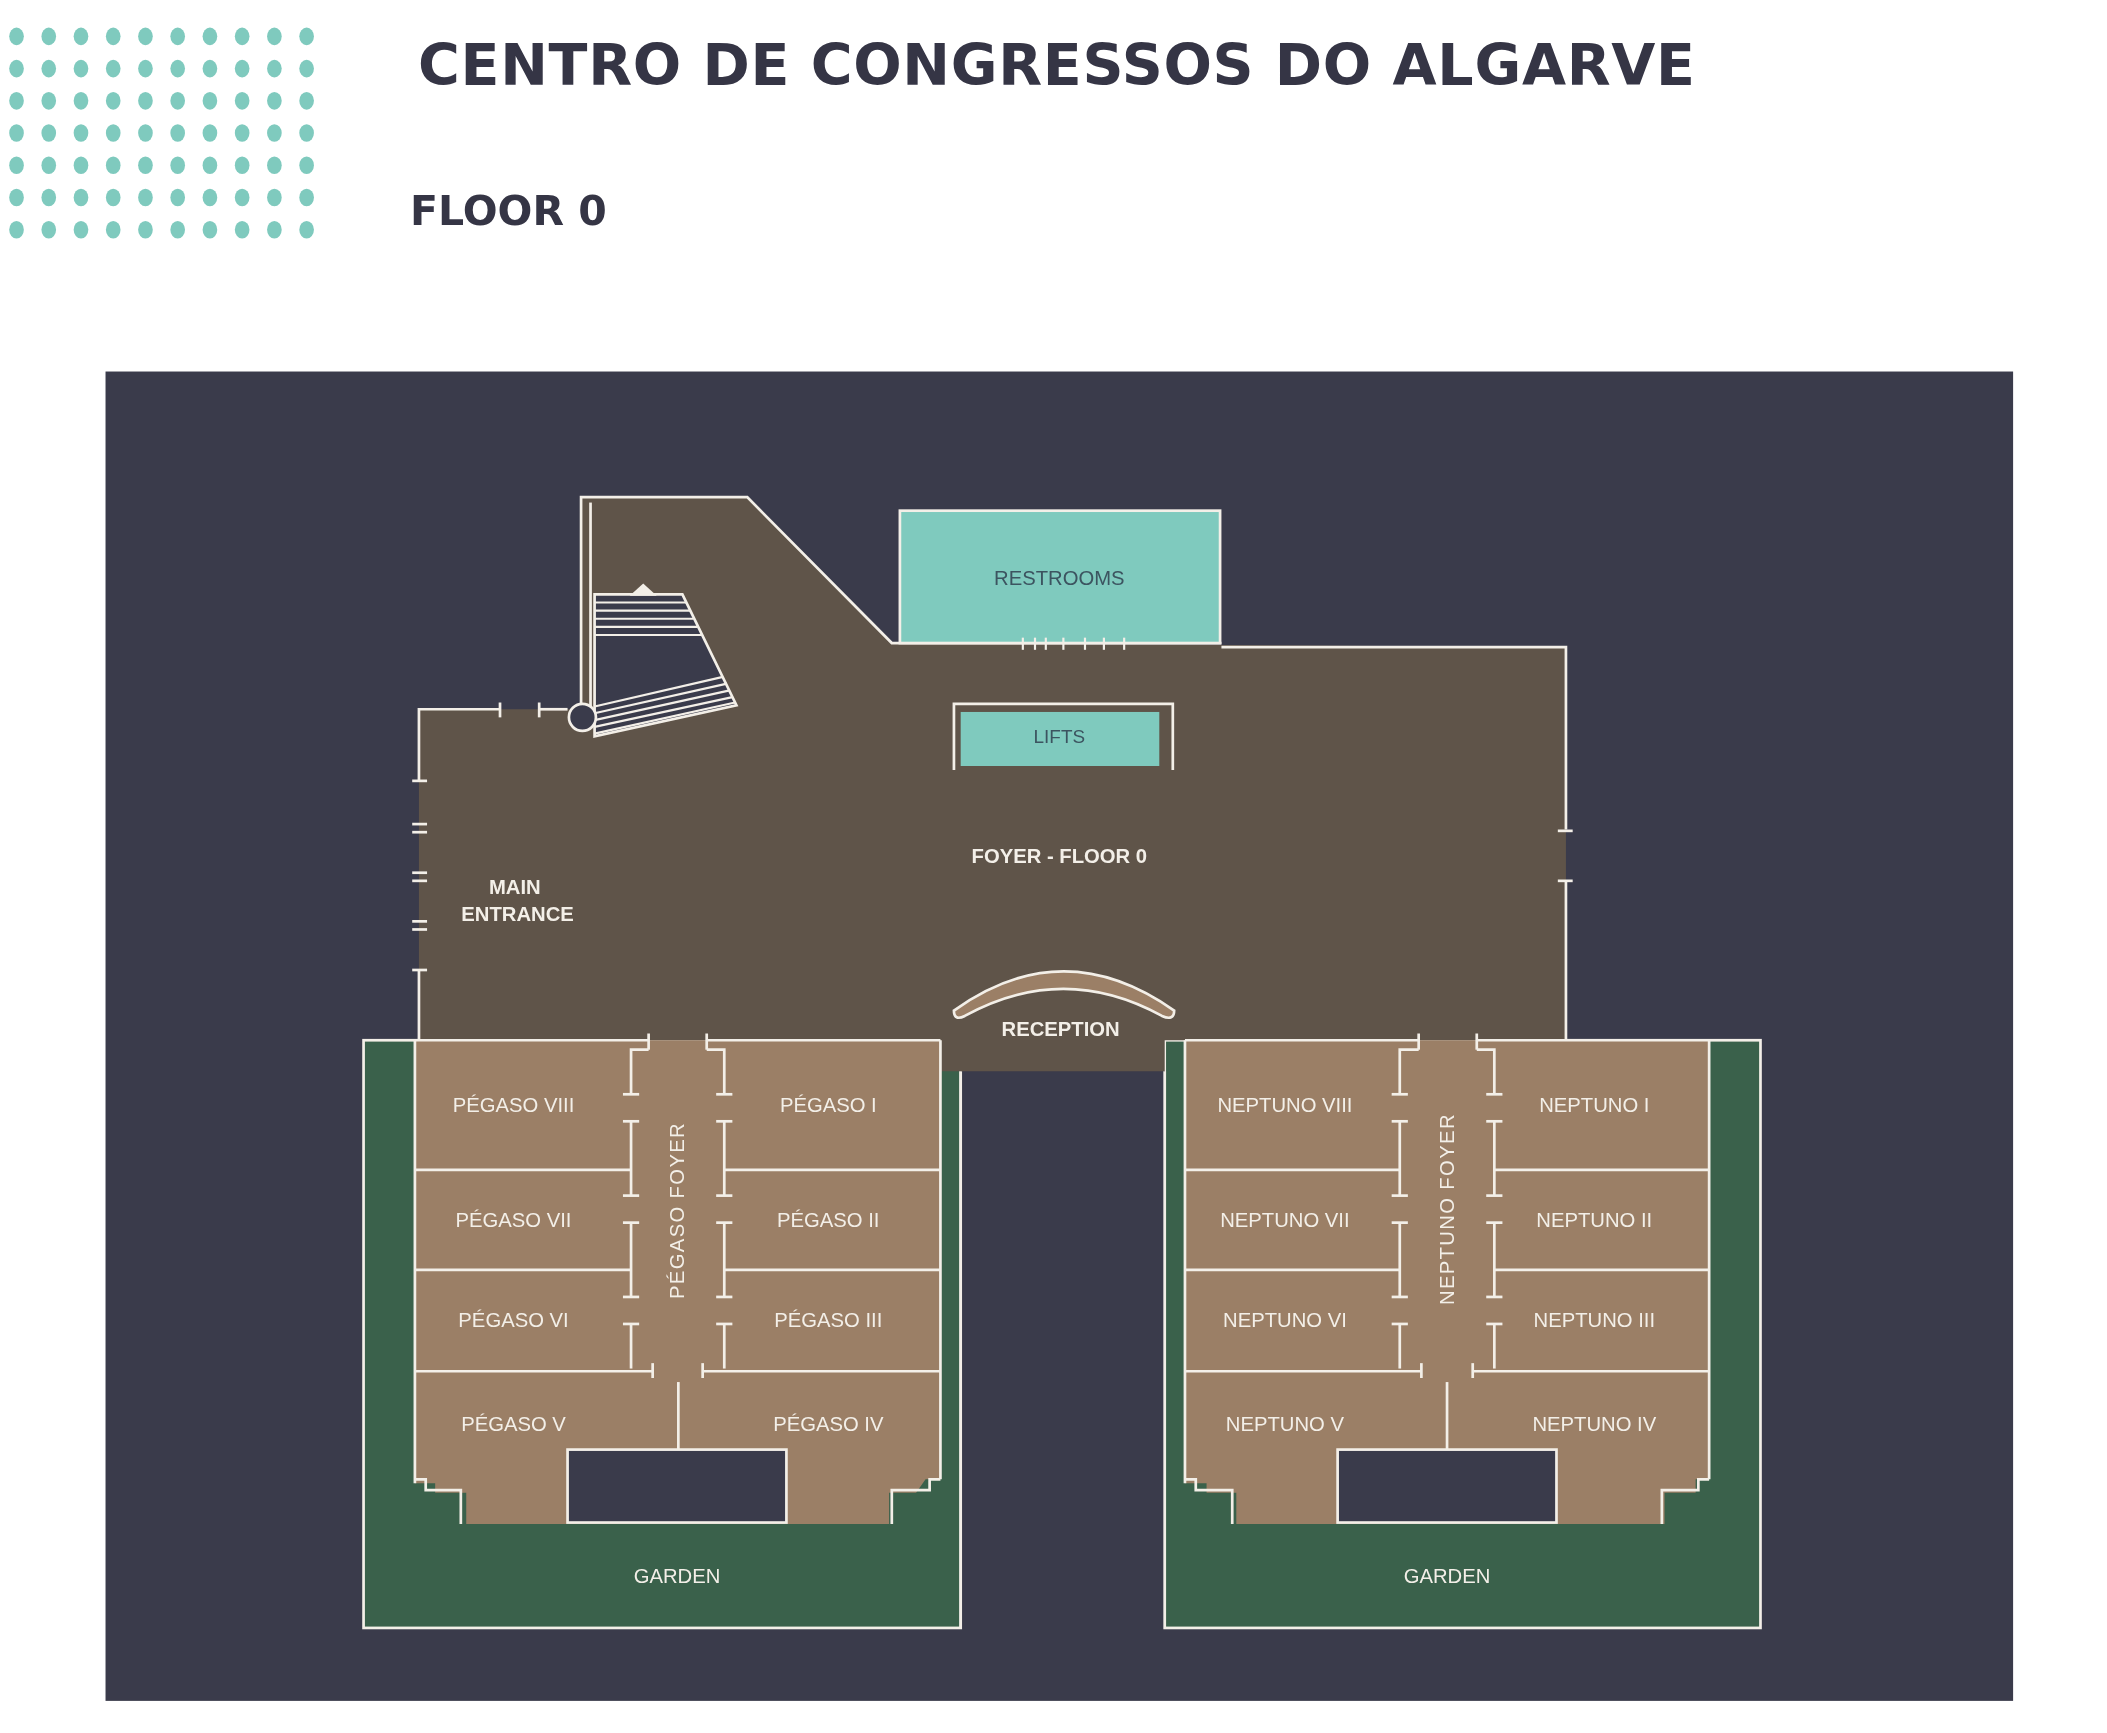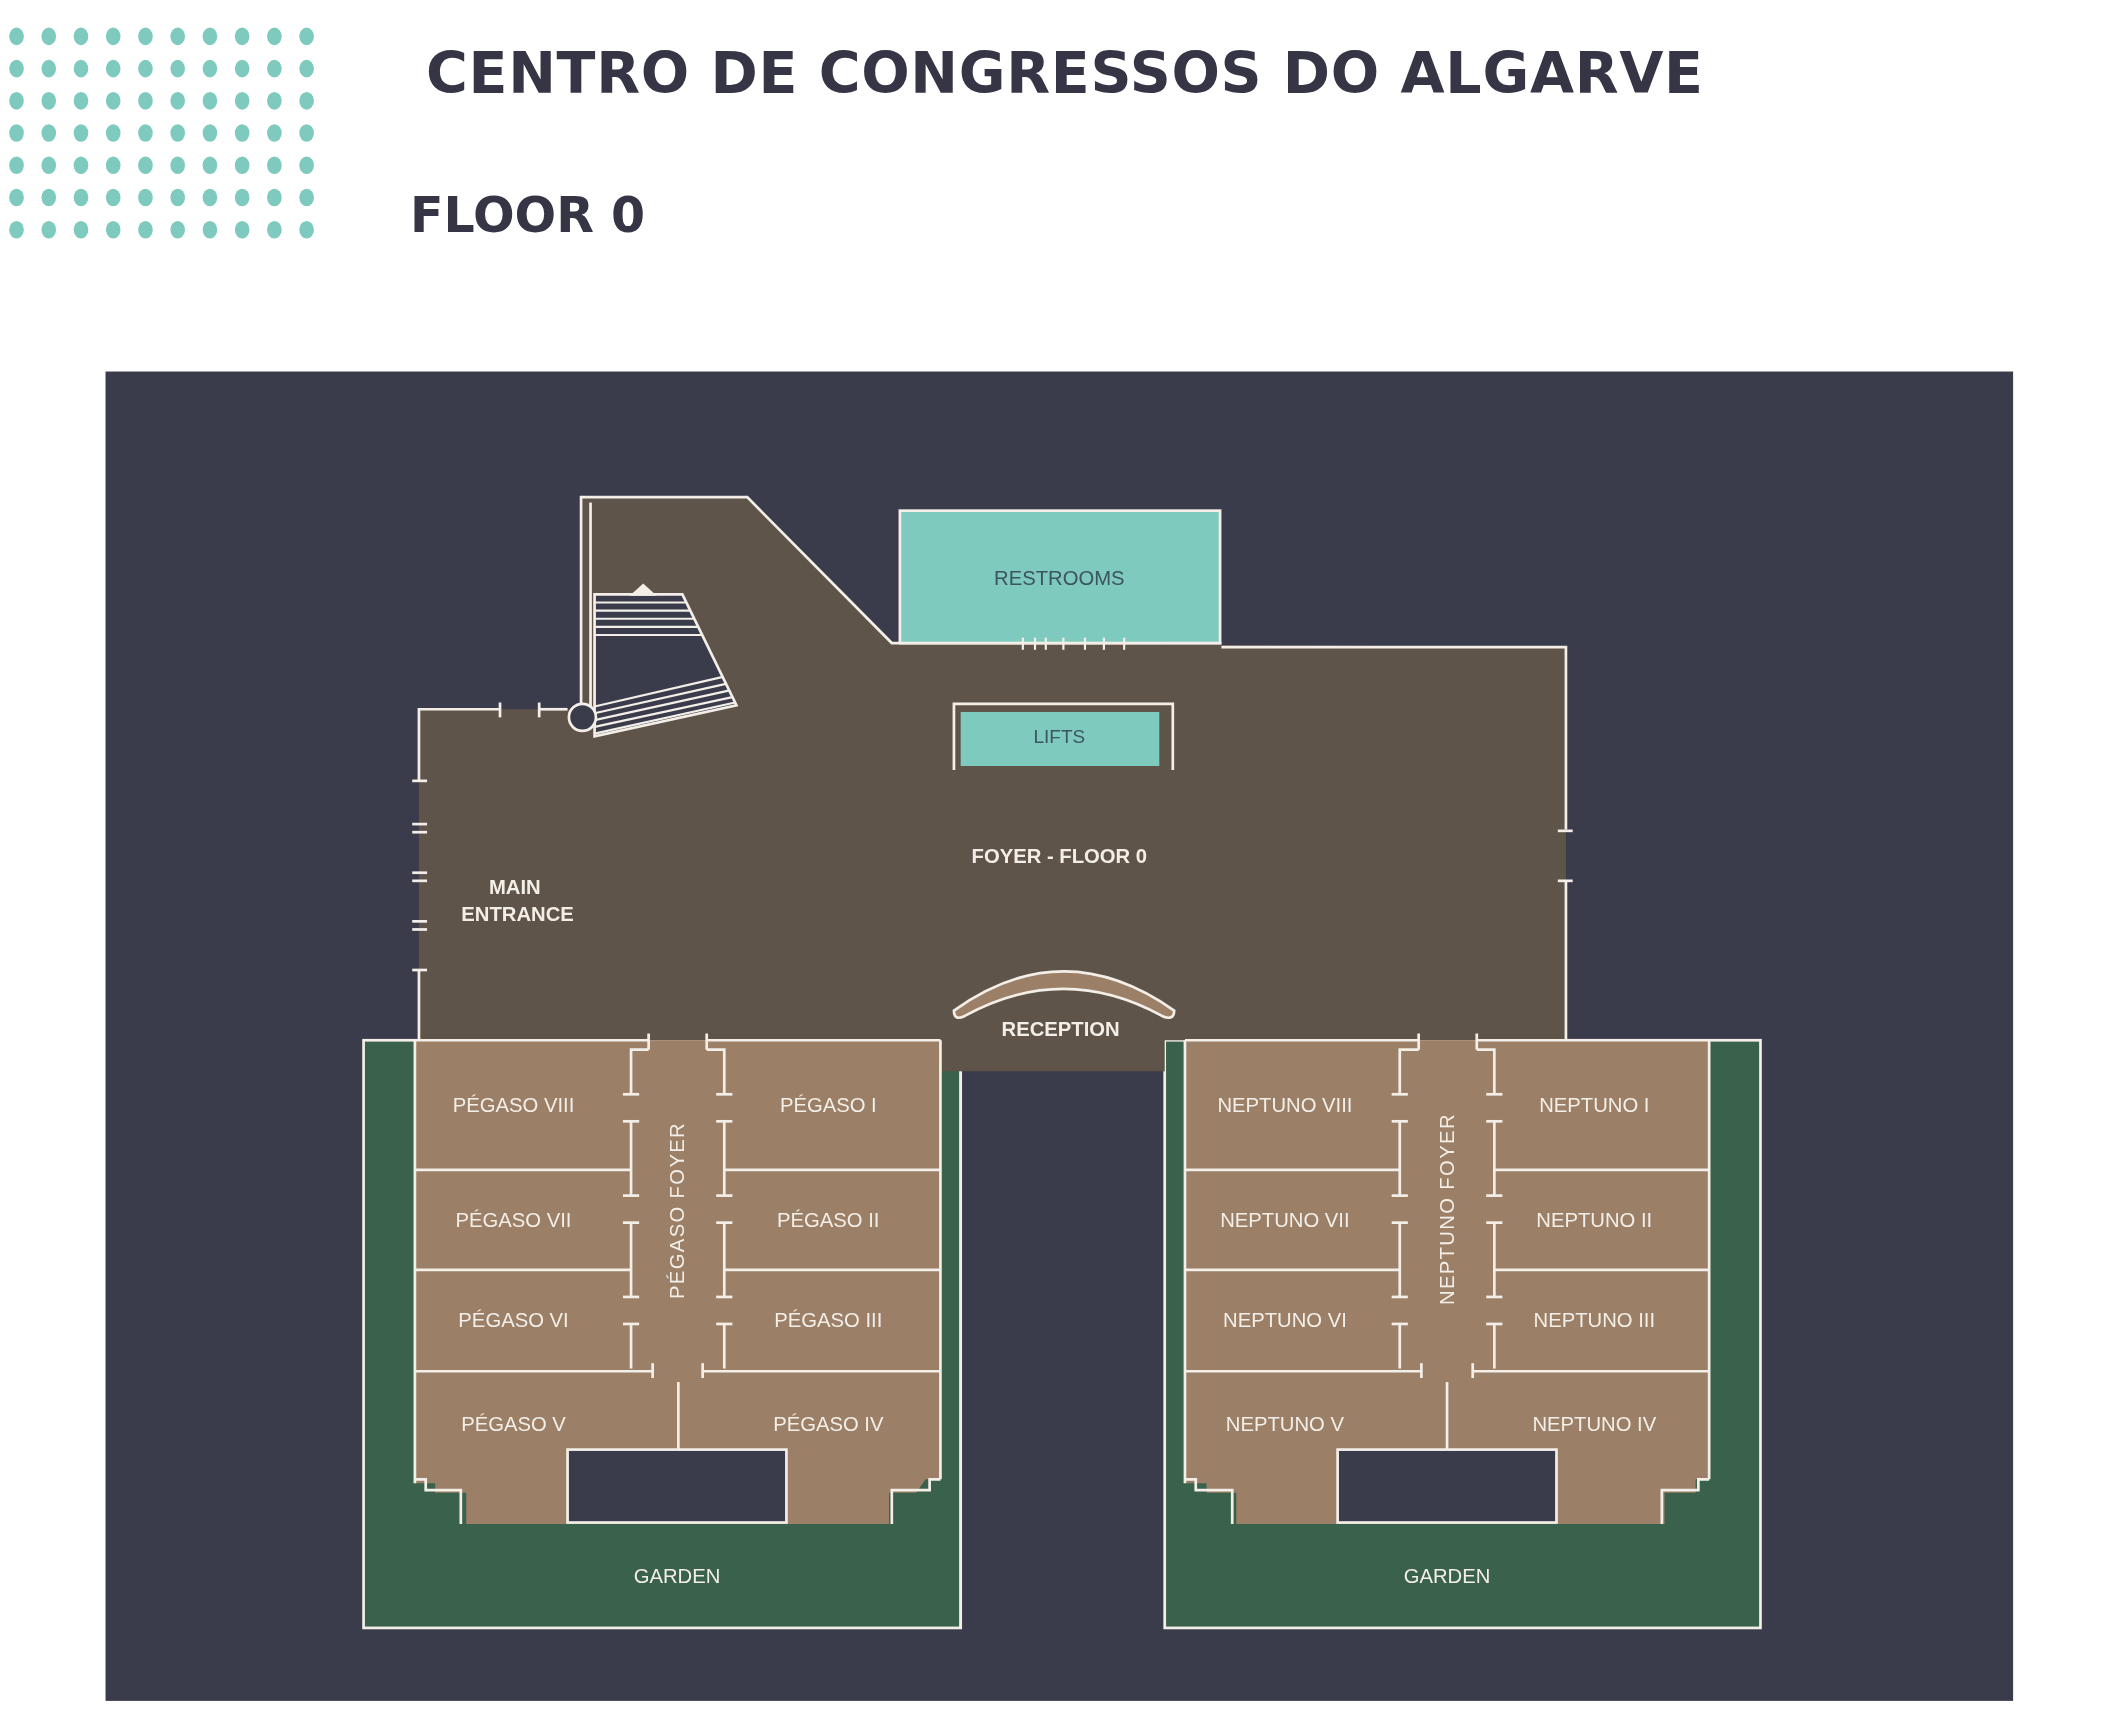--- a/index.html
+++ b/index.html
@@ -1,19 +1,19 @@
 <!DOCTYPE html>
 <html style="font-size:11.7px"><head>
 <meta charset="utf-8">
 <style>
   html,body{margin:0;padding:0;background:#ffffff;}
   body{width:2108px;height:1733px;position:relative;overflow:hidden;font-family:"Liberation Sans",sans-serif;}
   .dots{position:absolute;left:7.3px;top:26px;width:315px;height:220px;}
-  .title{position:absolute;left:410px;top:20.5px;color:#353545;font-family:"DejaVu Sans",sans-serif;font-weight:bold;font-size:57px;line-height:72px;letter-spacing:0.7px;margin:16px;}
-  .subtitle{position:absolute;left:410px;top:187px;color:#353545;font-family:"DejaVu Sans",sans-serif;font-weight:bold;font-size:49px;margin:0;}
+  .title{position:absolute;left:410px;top:20.5px;color:#353545;font-family:"DejaVu Sans",sans-serif;font-weight:bold;font-size:57px;line-height:72px;letter-spacing:0.7px;margin:8px;}
+  .subtitle{position:absolute;left:410px;top:187px;color:#353545;font-family:"DejaVu Sans",sans-serif;font-weight:bold;font-size:41px;margin:0;}
   .plan{position:absolute;left:0;top:0;width:2108px;height:1733px;}
   .lbl{font-family:"Liberation Sans",sans-serif;fill:#f3efe8;font-size:15px;text-anchor:middle;}
   .lbl-dark{fill:#3c5460;}
 </style>
 </head>
 <body>
 
 <svg class="dots" viewBox="0 0 430 300">
   <g fill="#7fcabe">
 

